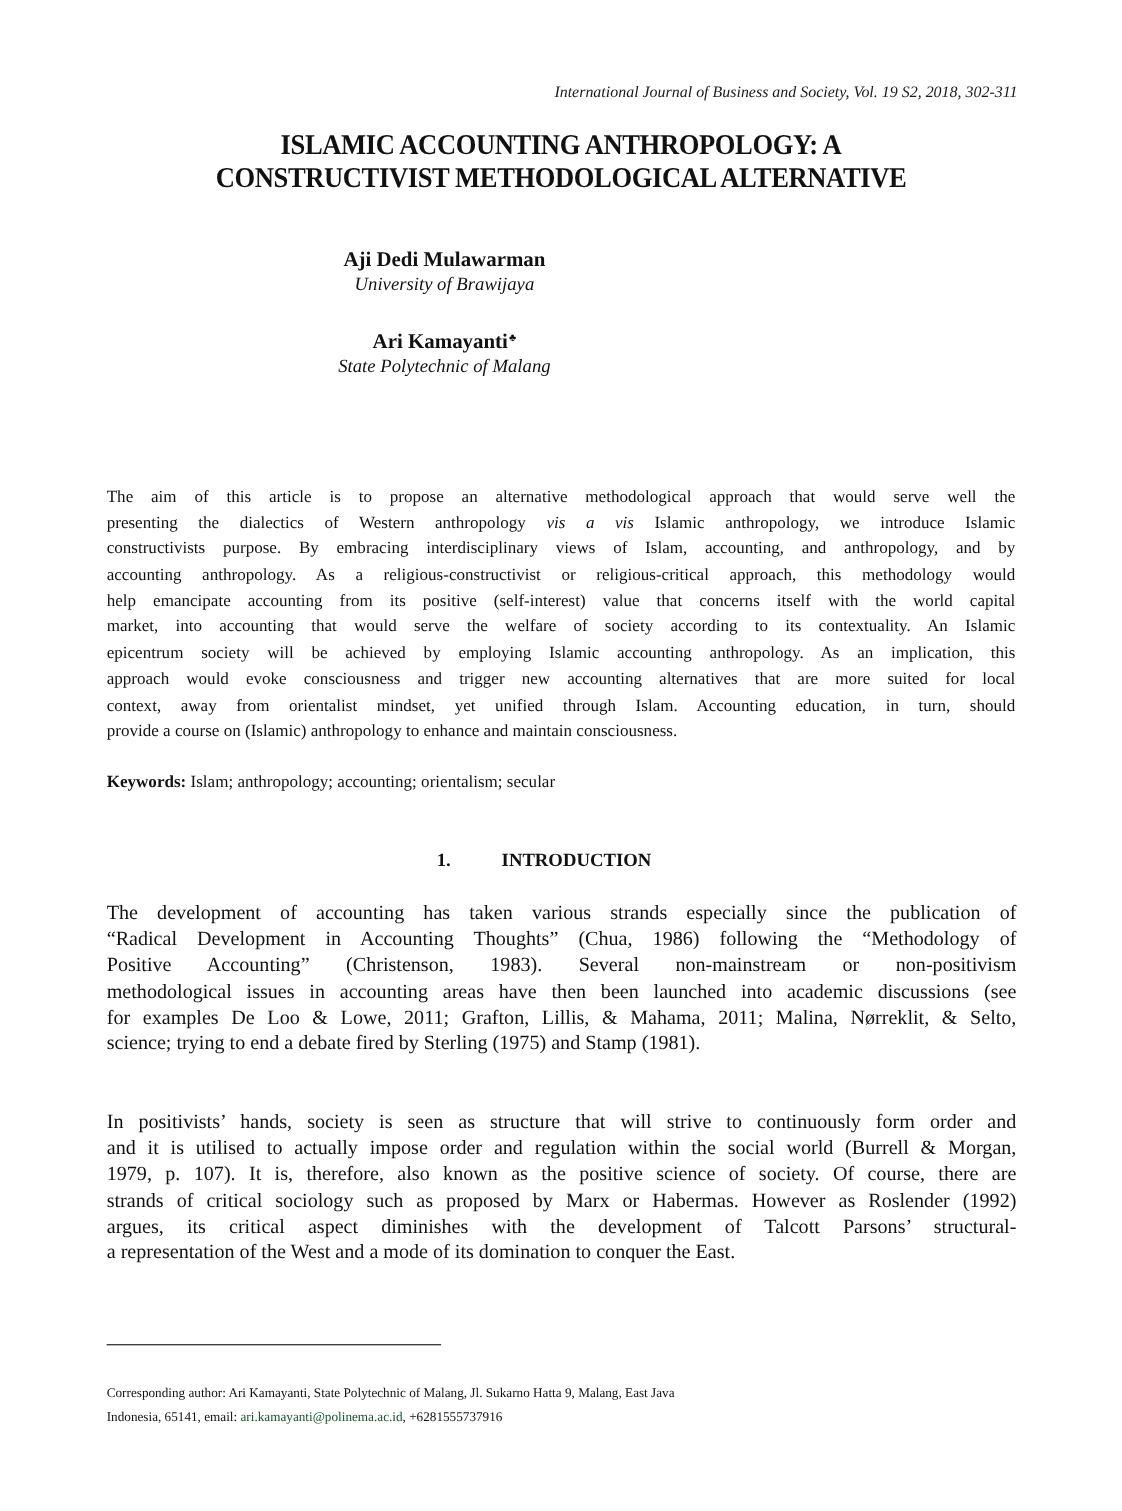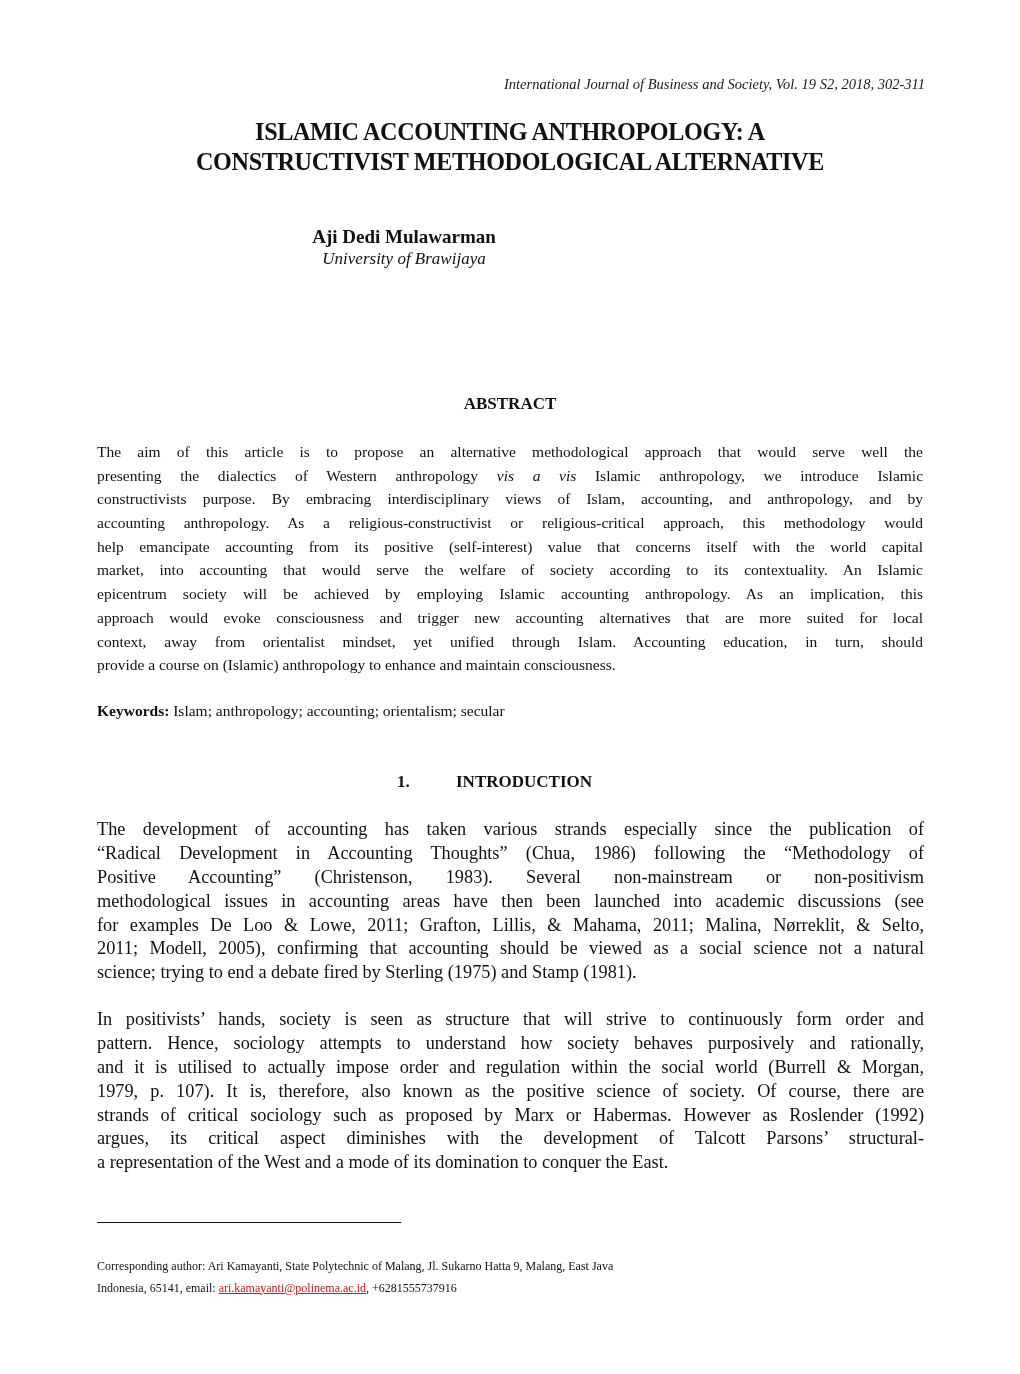--- a/index.html
+++ b/index.html
@@ -148,43 +148,45 @@
       left: 97px;
       width: 830px;
       font-size: 12px;
       line-height: 21.5px;
     }
     .footnote .line {
       display: block;
       white-space: nowrap;
     }
     .email-link {
-      color: #b91c1c;
-      text-decoration: underline;
+      color: #14532d;
     }
   </style>
 </head>
 <body>
 
 <div class="page">
 
   <div class="running-header">International Journal of Business and Society, Vol. 19 S2, 2018, 302-311</div>
 
   <div class="title">
     <div>ISLAMIC ACCOUNTING ANTHROPOLOGY: A</div>
     <div>CONSTRUCTIVIST METHODOLOGICAL ALTERNATIVE</div>
   </div>
 
   <div class="author-block" style="top:226px;">
     <div class="author-name">Aji Dedi Mulawarman</div>
     <div class="author-aff">University of Brawijaya</div>
   </div>
 
-
-  <div class="abstract-heading">ABSTRACT</div>
+  <div class="author-block" style="top:297px;">
+    <div class="author-name"><span>Ari Kamayanti</span><span class="club">♣</span></div>
+    <div class="author-aff">State Polytechnic of Malang</div>
+  </div>
+
 
   <div class="abstract">
     <span class="line">The aim of this article is to propose an alternative methodological approach that would serve well the</span>
     <span class="line"><span>presenting the dialectics of Western anthropology </span><i>vis a vis</i><span> Islamic anthropology, we introduce Islamic</span></span>
     <span class="line">constructivists purpose. By embracing interdisciplinary views of Islam, accounting, and anthropology, and by</span>
     <span class="line">accounting anthropology. As a religious-constructivist or religious-critical approach, this methodology would</span>
     <span class="line">help emancipate accounting from its positive (self-interest) value that concerns itself with the world capital</span>
     <span class="line">market, into accounting that would serve the welfare of society according to its contextuality. An Islamic</span>
     <span class="line">epicentrum society will be achieved by employing Islamic accounting anthropology. As an implication, this</span>
     <span class="line">approach would evoke consciousness and trigger new accounting alternatives that are more suited for local</span>
@@ -198,27 +200,25 @@
     <span class="num">1.</span>
     <span class="txt">INTRODUCTION</span>
   </div>
 
   <div class="body-para" style="top:818px;">
     <span class="line">The development of accounting has taken various strands especially since the publication of</span>
     <span class="line">“Radical Development in Accounting Thoughts” (Chua, 1986) following the “Methodology of</span>
     <span class="line">Positive Accounting” (Christenson, 1983). Several non-mainstream or non-positivism</span>
     <span class="line">methodological issues in accounting areas have then been launched into academic discussions (see</span>
     <span class="line">for examples De Loo &amp; Lowe, 2011; Grafton, Lillis, &amp; Mahama, 2011; Malina, Nørreklit, &amp; Selto,</span>
-    <span class="line">2011; Modell, 2005), confirming that accounting should be viewed as a social science not a natural</span>
     <span class="line last">science; trying to end a debate fired by  Sterling (1975) and Stamp (1981).</span>
   </div>
 
   <div class="body-para" style="top:1008px;">
     <span class="line">In positivists’ hands, society is seen as structure that will strive to continuously form order and</span>
-    <span class="line">pattern.  Hence, sociology attempts to understand how society behaves purposively and rationally,</span>
     <span class="line">and it is utilised to actually impose order and regulation within the social world (Burrell &amp; Morgan,</span>
     <span class="line">1979, p. 107).  It is, therefore, also known as the positive science of society.  Of course, there are</span>
     <span class="line">strands of critical sociology such as proposed by Marx or Habermas.  However as Roslender (1992)</span>
     <span class="line">argues, its critical aspect diminishes with the development of Talcott Parsons’ structural-</span>
     <span class="line last">a representation of the West and a mode of its domination to conquer the East.</span>
   </div>
 
   <div class="footnote-rule"></div>
 
   <div class="footnote">

